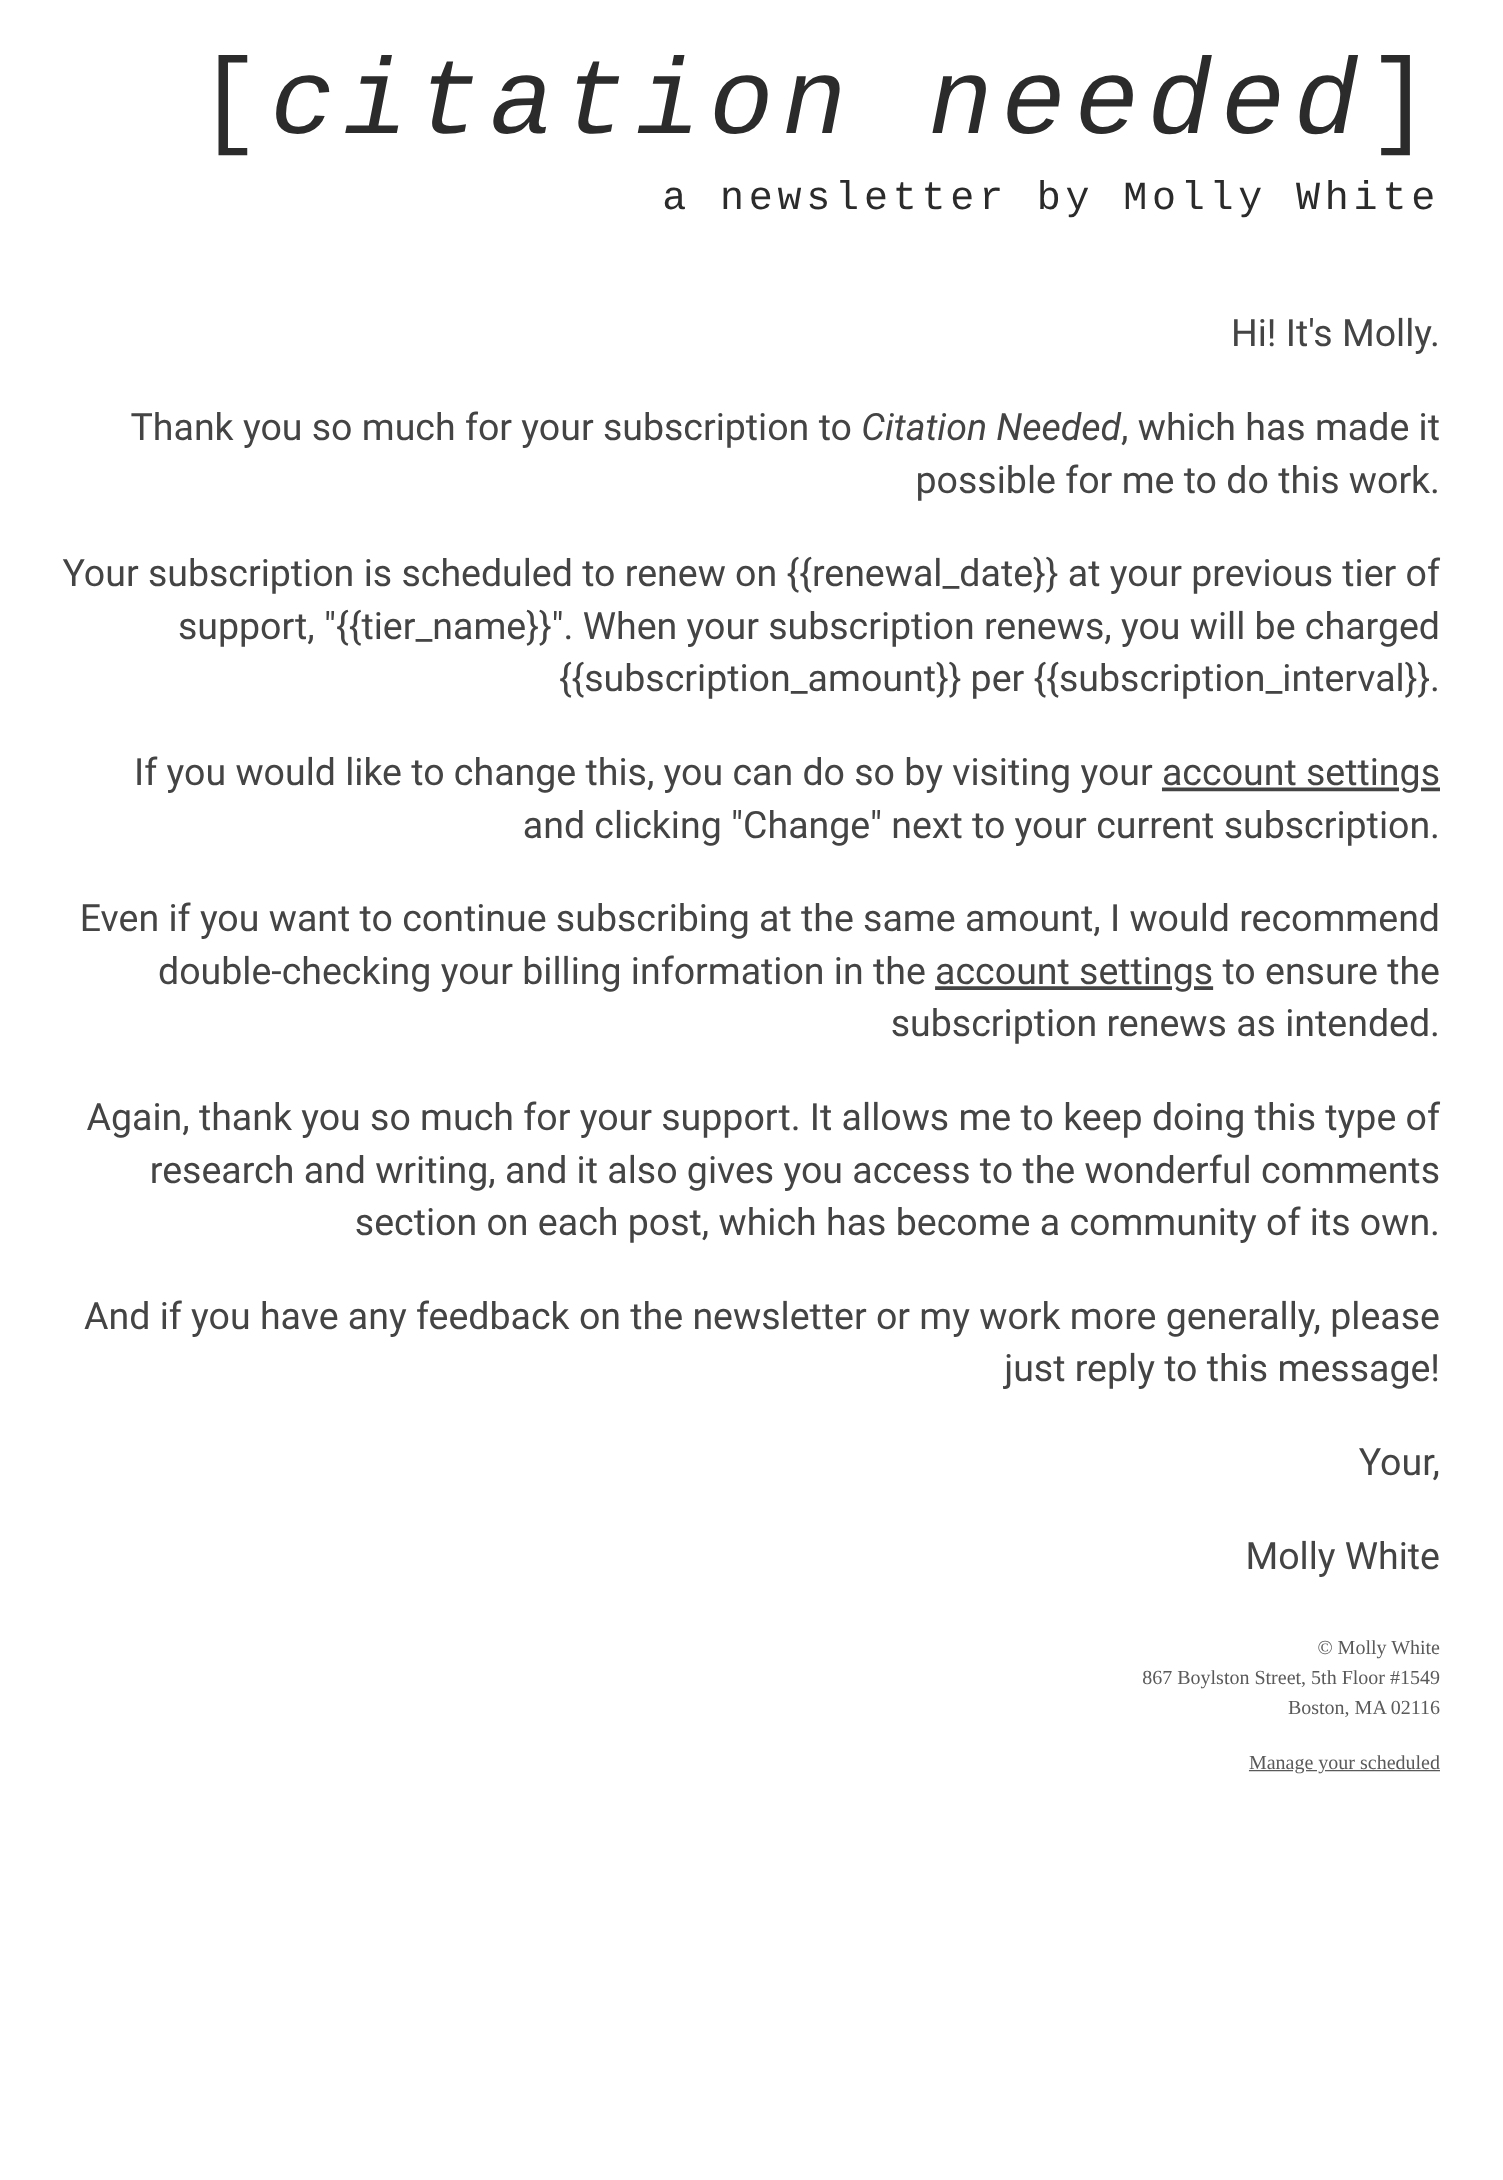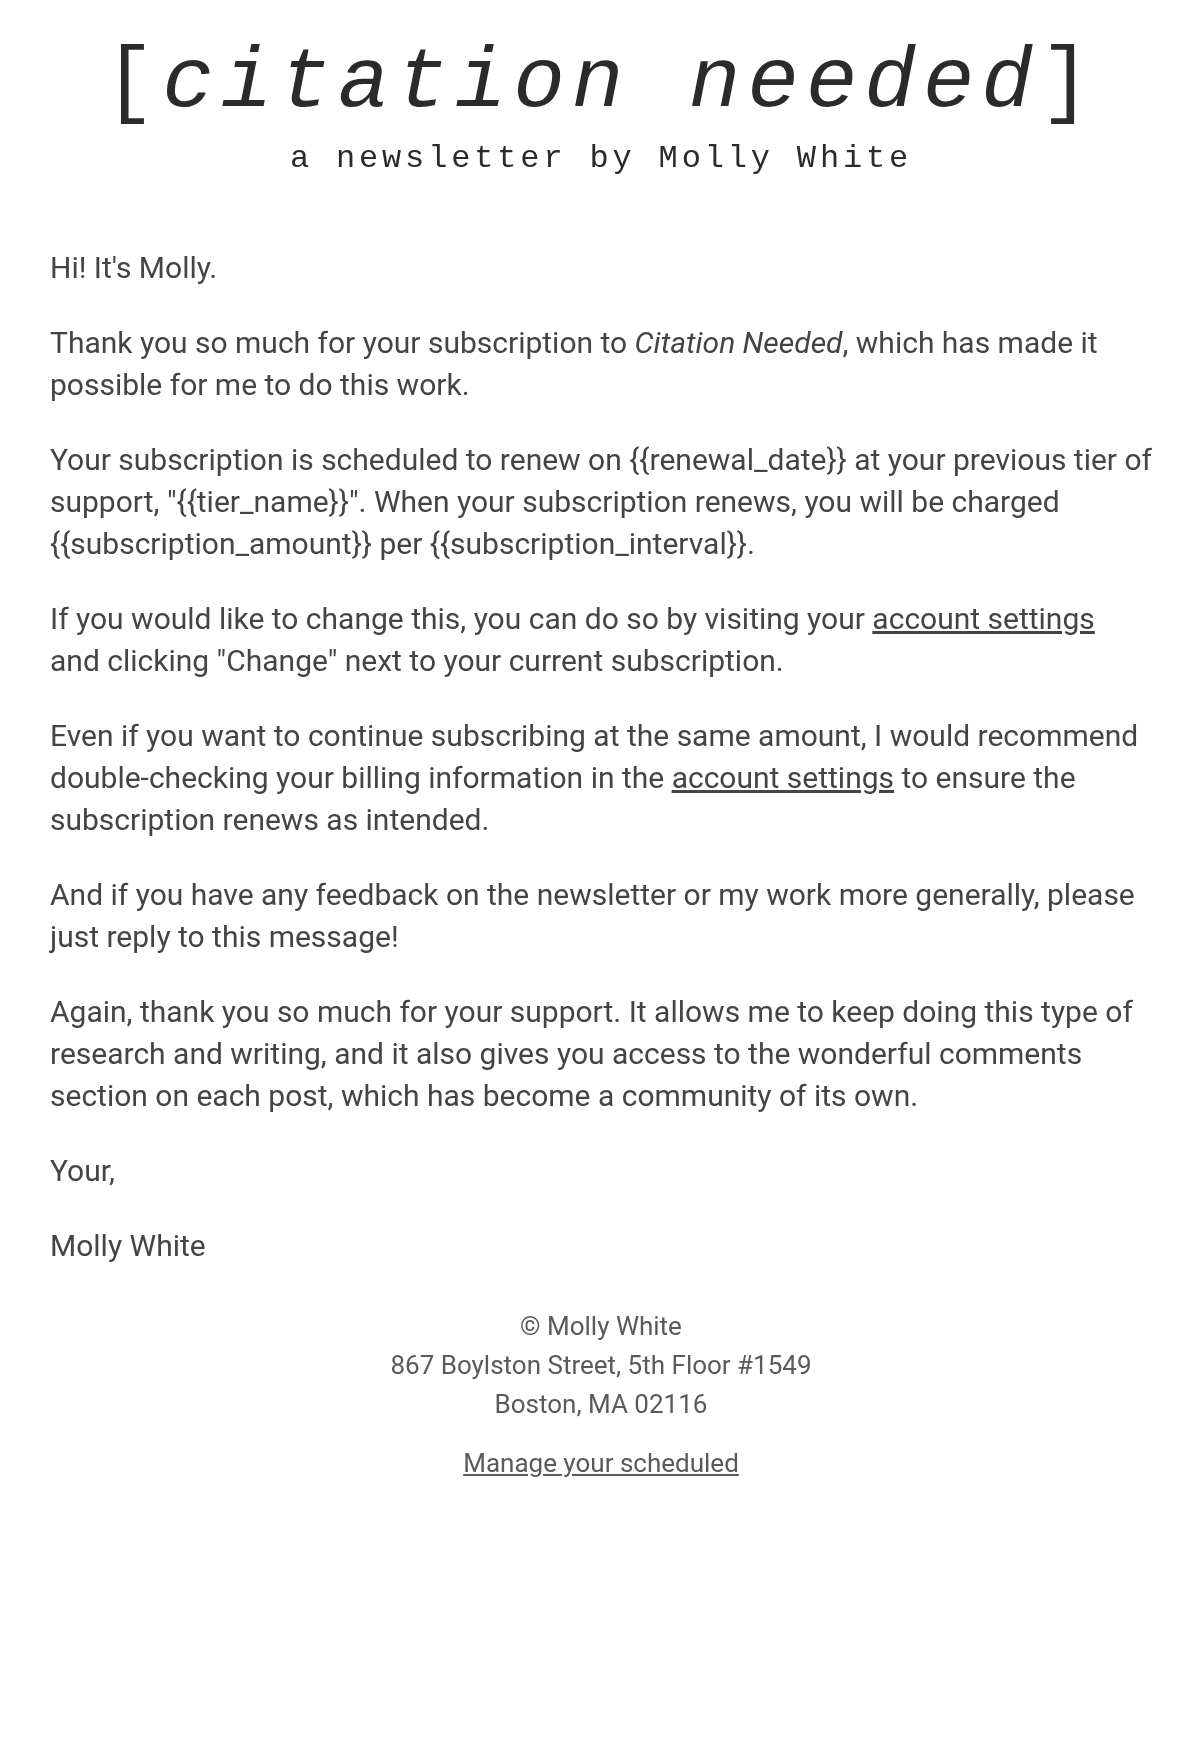--- a/index.html
+++ b/index.html
@@ -1,18 +1,19 @@
 <!DOCTYPE html>
 <html><head>
   <meta charset="utf-8">
   <style>
     * {
       margin: 0;
       padding: 0;
       box-sizing: border-box;
+      text-align: right;
     }
     body {
       font-family: -apple-system, BlinkMacSystemFont, "Segoe UI", Roboto, Helvetica, Arial, sans-serif;
       background: #ffffff;
       color: #3c3c3c;
       width: 1202px;
       padding: 40px 50px;
     }
     .header {
       text-align: center;
@@ -52,24 +53,25 @@
       color: #444444;
     }
     .signoff {
       font-size: 30px;
       line-height: 1.4;
       margin-bottom: 30px;
       color: #444444;
     }
     .footer {
       text-align: center;
-      font-size: 26px;
+      font-size: 16px;
       line-height: 1.5;
       color: #5a5a5a;
       margin-top: 40px;
+      font-family: Liberation Serif, serif;
     }
     .footer a {
       color: #5a5a5a;
       text-decoration: underline;
     }
     .footer-block {
       margin-bottom: 20px;
     }
   </style>
 </head>
@@ -84,23 +86,23 @@
   <p>Hi! It's Molly.</p>
 
   <p><span>Thank you so much for your subscription to </span><span class="italic">Citation Needed</span><span>, which has made it possible for me to do this work.</span></p>
 
   <p>Your subscription is scheduled to renew on {{renewal_date}} at your previous tier of support, "{{tier_name}}". When your subscription renews, you will be charged {{subscription_amount}} per {{subscription_interval}}.</p>
 
   <p><span>If you would like to change this, you can do so by visiting your </span><a href="#">account settings</a><span> and clicking "Change" next to your current subscription.</span></p>
 
   <p><span>Even if you want to continue subscribing at the same amount, I would recommend double-checking your billing information in the </span><a href="#">account settings</a><span> to ensure the subscription renews as intended.</span></p>
 
+  <p>Again, thank you so much for your support. It allows me to keep doing this type of research and writing, and it also gives you access to the wonderful comments section on each post, which has become a community of its own.</p>
+
   <p>And if you have any feedback on the newsletter or my work more generally, please just reply to this message!</p>
-
-  <p>Again, thank you so much for your support. It allows me to keep doing this type of research and writing, and it also gives you access to the wonderful comments section on each post, which has become a community of its own.</p>
 
   <p class="signoff">Your,</p>
   <p class="signoff">Molly White</p>
 </div>
 
 <div class="footer">
   <div class="footer-block">
     <div>© Molly White</div>
     <div>867 Boylston Street, 5th Floor #1549</div>
     <div>Boston, MA 02116</div>

